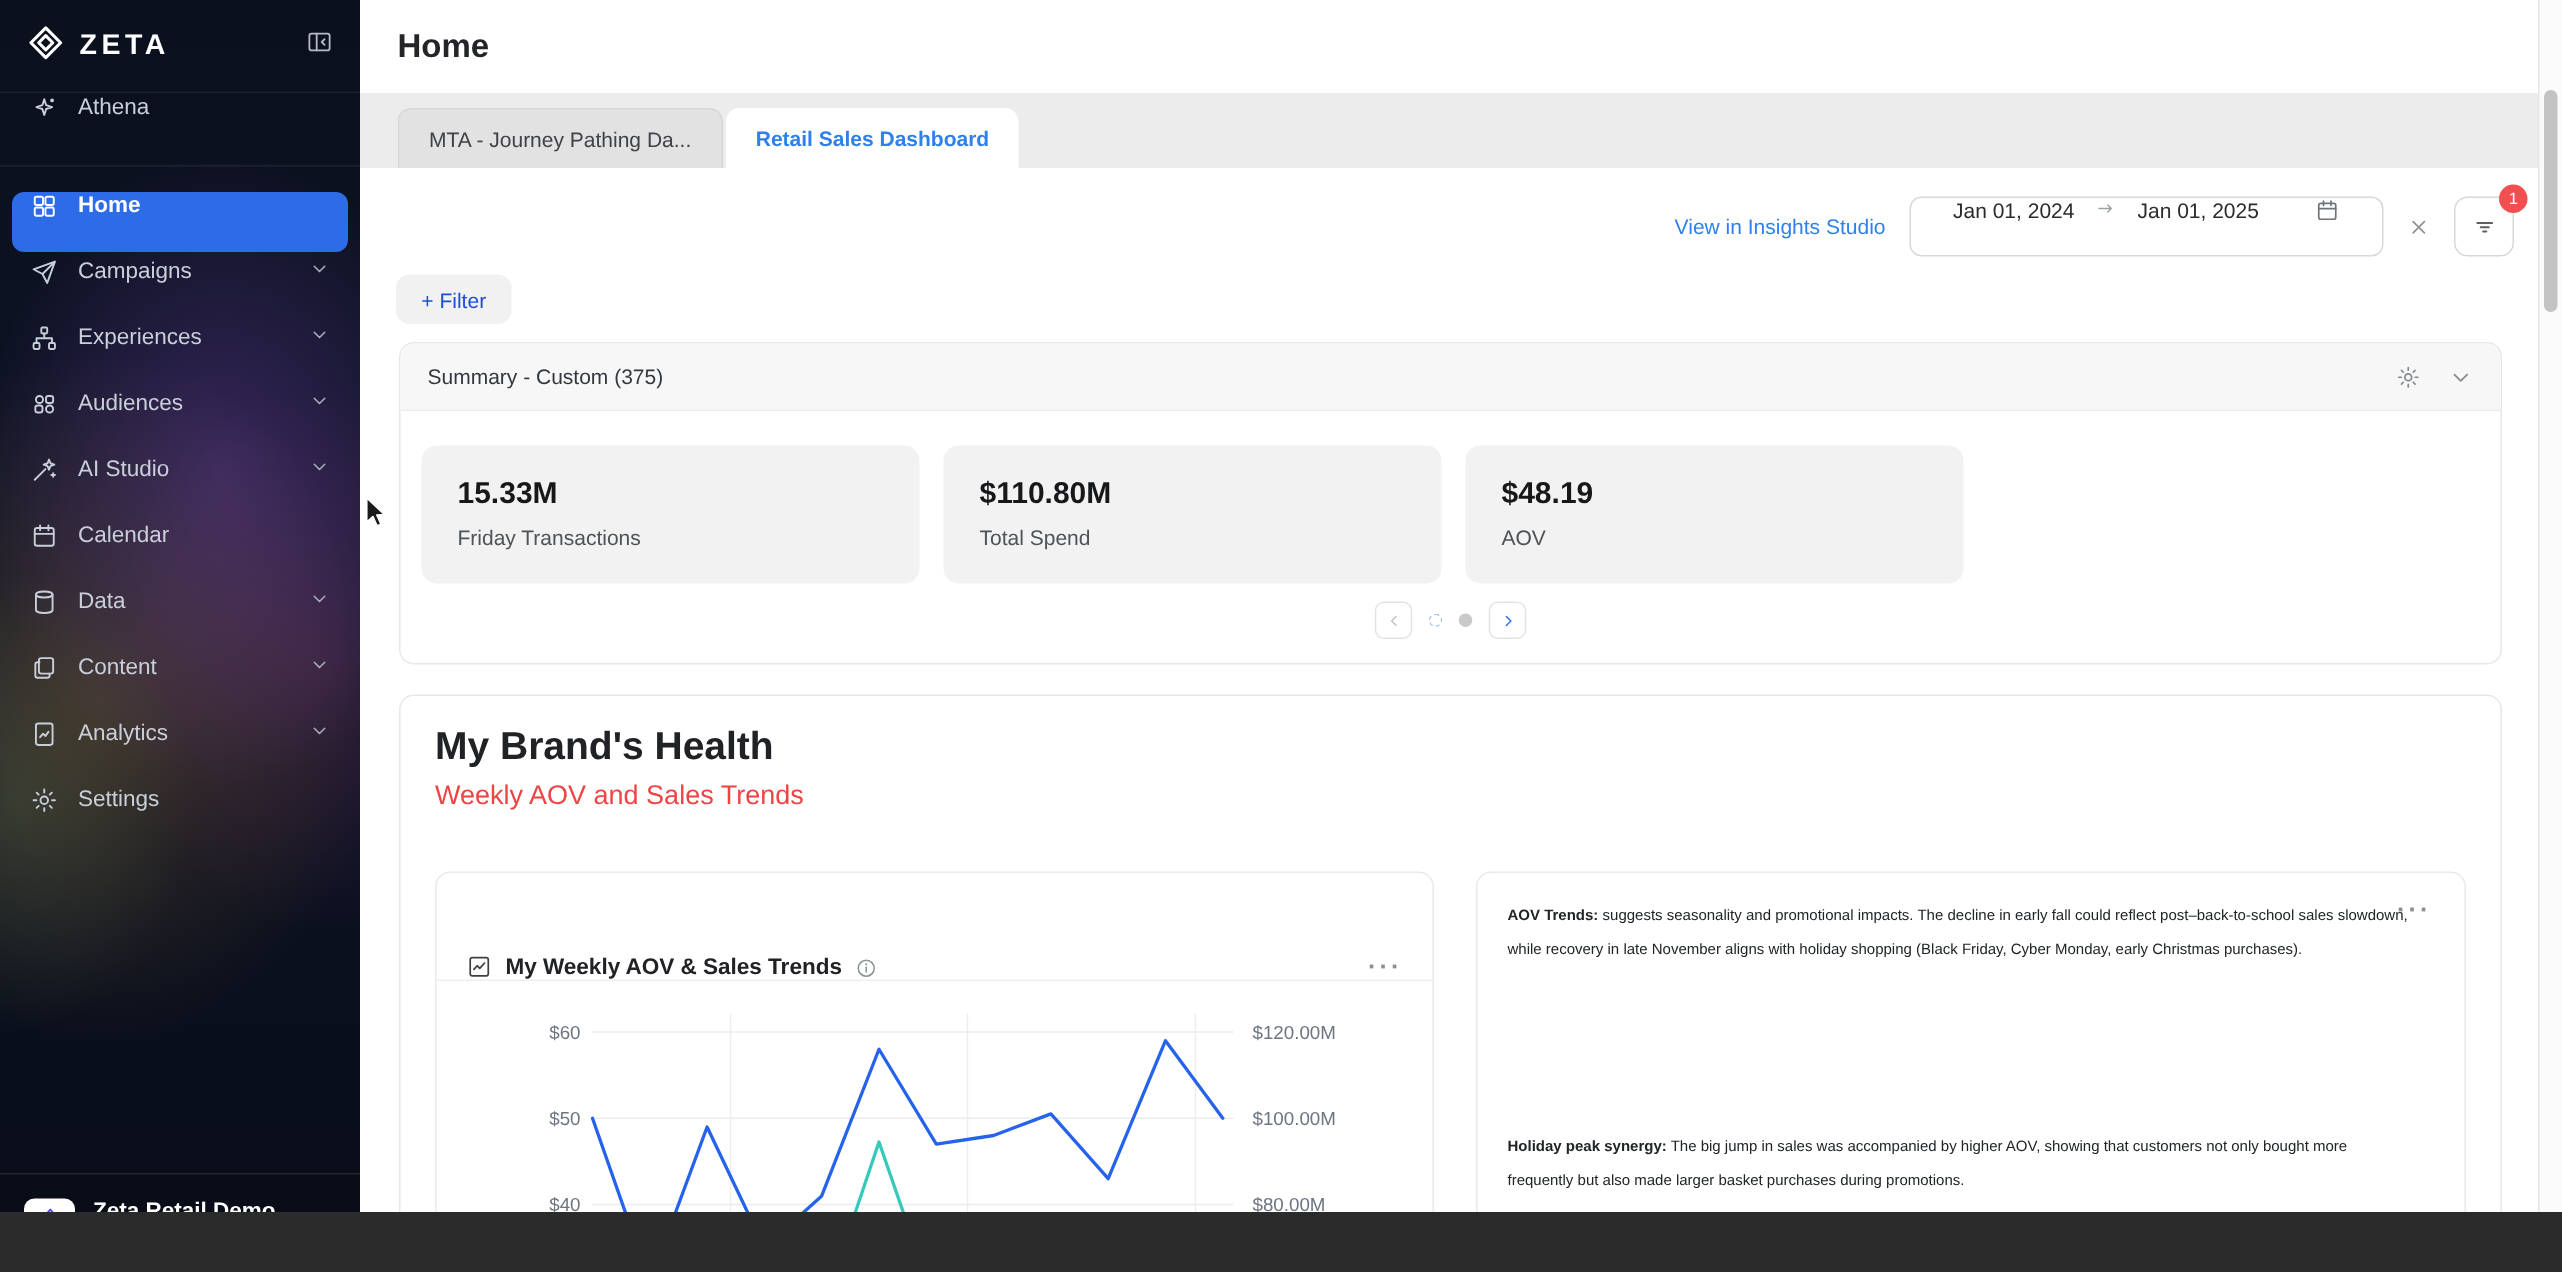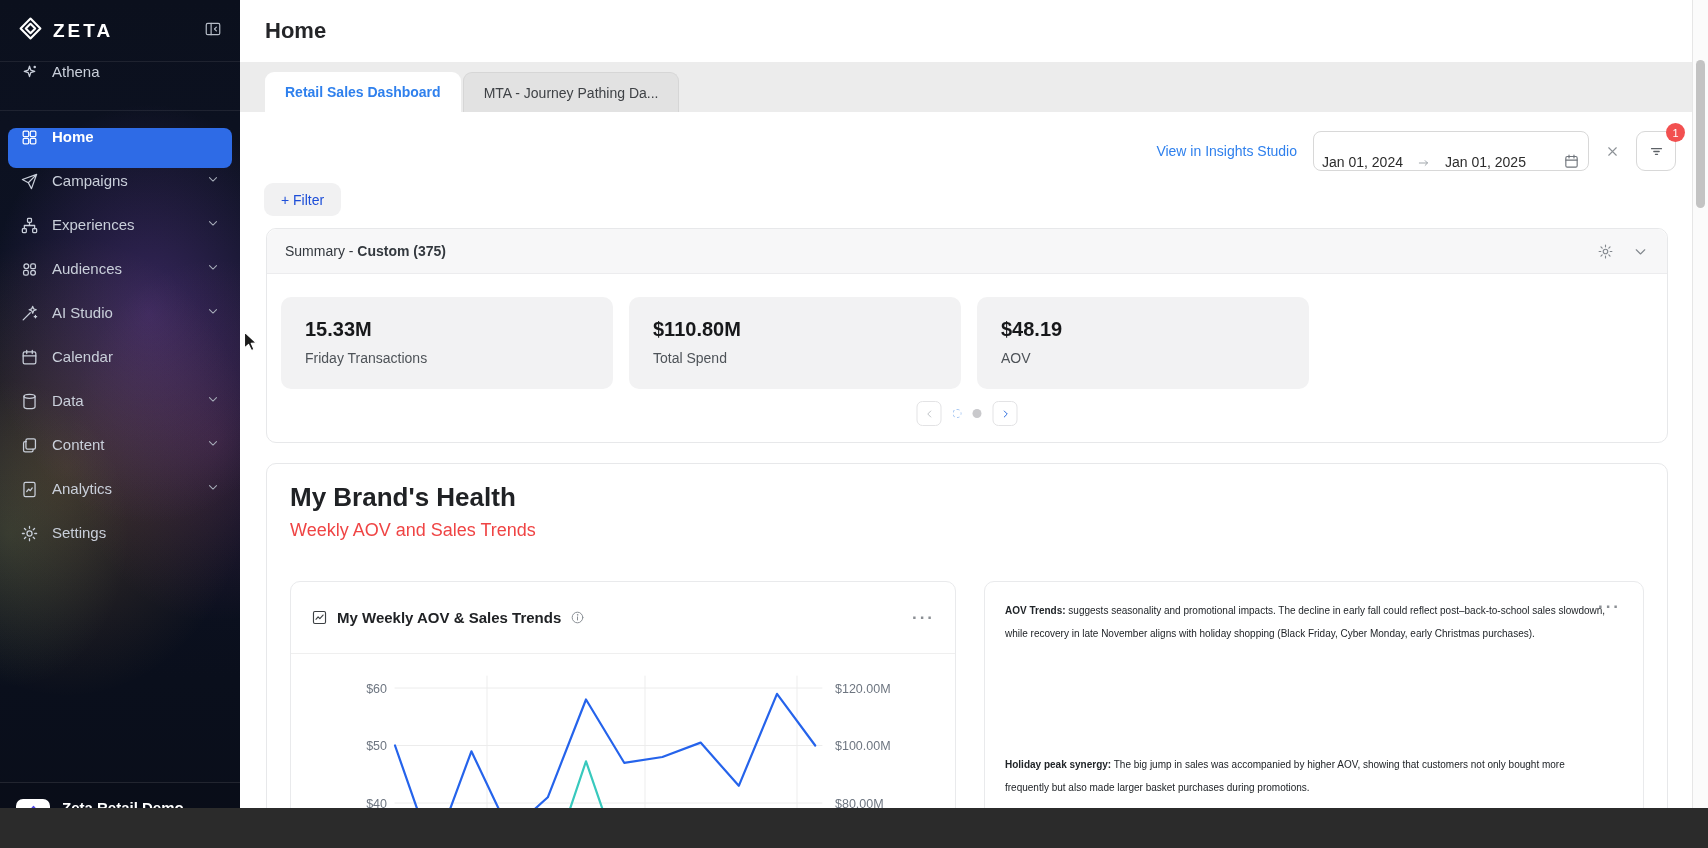--- a/index.html
+++ b/index.html
@@ -45,41 +45,41 @@
   .topbar{height:62px;background:#fff;display:flex;align-items:center;padding-left:25px}
   .topbar h1{font-size:22px;margin:0;color:#242528;font-weight:700}
   .tabstrip{height:50px;background:#ececec;display:flex;align-items:flex-end;padding-left:25px;gap:2px}
   .tab{height:39px;display:flex;align-items:center;padding:0 20px;font-size:14px;border-radius:9px 9px 0 0;
     color:#3f4246;background:#e2e2e2;border:1px solid #d6d6d6;border-bottom:none;cursor:pointer;white-space:nowrap}
   .tab.active{background:#fff;color:#2f80ed;font-weight:700;border:none;height:40px}
   .content{position:absolute;top:112px;left:0;width:1452px;bottom:0;background:#fff}
   
   .controls{position:absolute;top:20px;right:16px;display:flex;align-items:center;gap:16px;height:38px}
   .insights-link{color:#2f80ed;font-size:14px;text-decoration:none;cursor:pointer}
-  .datebox{display:flex;align-items:flex-end;height:38px;border:1px solid #d8d8d8;border-radius:8px;
-    padding:0 8px;gap:14px;font-size:14px;color:#2c2c2c;width:258px;box-sizing:content-box;cursor:pointer}
+  .datebox{display:flex;align-items:flex-start;height:38px;border:1px solid #d8d8d8;border-radius:8px;
+    padding:0 28px;gap:14px;font-size:14px;color:#2c2c2c;width:258px;box-sizing:content-box;cursor:pointer}
   .date-arrow{display:flex;color:#9aa0a6}
   .date-arrow svg{width:14px;height:14px;stroke:currentColor;fill:none;stroke-width:1.6}
   .cal-ic{margin-left:auto;display:flex;color:#6f747b}
   .cal-ic svg{width:17px;height:17px;stroke:currentColor;fill:none;stroke-width:1.6}
   .clear-x{display:flex;color:#8c9196;cursor:pointer}
   .clear-x svg{width:15px;height:15px;stroke:currentColor;fill:none;stroke-width:1.8}
   .filterbtn{position:relative;width:38px;height:38px;border:1px solid #d8d8d8;border-radius:9px;
     display:flex;align-items:center;justify-content:center;color:#5c6166;cursor:pointer}
   .filterbtn svg{width:17px;height:17px;stroke:currentColor;fill:none;stroke-width:1.8}
   .badge{position:absolute;top:-9px;right:-10px;width:19px;height:19px;border-radius:50%;
     background:#f25050;color:#fff;font-size:11px;display:flex;align-items:center;justify-content:center}
   .addfilter{position:absolute;left:24px;top:71px;width:77px;height:33px;background:#f1f1f2;border:none;
     border-radius:9px;color:#1d4ed8;font-size:14px;font-family:inherit;cursor:pointer}
   
   .summary-panel{position:absolute;left:26px;top:116px;width:1402px;height:215px;border:1px solid #e7e8ea;
     border-radius:10px;background:#fff;box-sizing:border-box}
   .sum-head{height:44px;background:#f7f7f8;border-bottom:1px solid #ececee;border-radius:10px 10px 0 0;
     display:flex;align-items:center;padding:0 18px;font-size:14px;color:#33383e}
-  .sum-head b{font-weight:700}
+  .sum-head b{font-weight:400}
   .sum-icons{margin-left:auto;display:flex;gap:18px;color:#83888e}
   .sum-icons span{display:flex;cursor:pointer}
   .sum-icons svg{width:17px;height:17px;stroke:currentColor;fill:none;stroke-width:1.6}
   .cards{position:absolute;left:14px;top:68px;display:flex;gap:16px}
   .kpi{width:332px;height:92px;background:#f2f2f3;border-radius:10px;padding:21px 24px;box-sizing:border-box}
   .kpi-value{font-size:20px;font-weight:700;color:#17181a}
   .kpi-label{font-size:14px;color:#4e5358;margin-top:9px}
   .pager{position:absolute;left:50%;top:172px;transform:translateX(-50%);display:flex;align-items:center;gap:11px}
   .pgbtn{width:23px;height:23px;border:1px solid #e3e3e5;border-radius:6px;display:flex;align-items:center;
     justify-content:center;color:#bfc3c7;cursor:pointer;background:#fff}
@@ -88,21 +88,21 @@
   .dot{width:9px;height:9px;border-radius:50%;box-sizing:border-box;cursor:pointer}
   .dot.hollow{border:1.5px dashed #a5c6f2}
   .dot.filled{background:#c9c9cc}
   
   .brand-card{position:absolute;left:26px;top:351px;width:1402px;height:560px;border:1px solid #e7e8ea;
     border-radius:10px;background:#fff;box-sizing:border-box}
   .brand-card h2{position:absolute;left:23px;top:18px;margin:0;font-size:26px;font-weight:700;color:#202225}
   .brand-sub{position:absolute;left:23px;top:56px;font-size:18px;color:#ef4444}
   .chart-card{position:absolute;left:23px;top:117px;width:666px;height:420px;border:1px solid #e9eaec;
     border-radius:10px;box-sizing:border-box;background:#fff}
-  .cc-head{display:flex;align-items:center;gap:9px;height:71px;padding:0 20px;border-bottom:1px solid #efefef}
+  .cc-head{display:flex;align-items:flex-end;gap:9px;height:71px;padding:0 20px;border-bottom:1px solid #efefef}
   .cc-ic{display:flex;color:#3c4043}
   .cc-ic svg{width:17px;height:17px;stroke:currentColor;fill:none;stroke-width:1.6}
   .cc-title{font-size:15px;font-weight:700;color:#202225}
   .cc-info{display:flex;color:#8a8f95;cursor:pointer}
   .cc-info svg{width:15px;height:15px;stroke:currentColor;fill:none;stroke-width:1.6}
   .more{margin-left:auto;color:#8b8f94;font-size:17px;font-weight:700;letter-spacing:2px;cursor:pointer;line-height:1}
   #chart{position:absolute;left:0;top:72px}
   .tick{font-size:12.5px;fill:#6e7681;font-family:"Liberation Sans",sans-serif}
   .sliver{position:absolute;left:14px;top:260px;width:27px;height:24px;background:#f2f2f3;border-radius:8px}
   .insight-card{position:absolute;left:717px;top:117px;width:660px;height:420px;border:1px solid #e9eaec;
@@ -296,22 +296,22 @@
       </span>
     </div>
   </aside>
 
   <div class="main">
     <header class="topbar">
       <h1>Home</h1>
     </header>
 
     <div class="tabstrip" id="tabstrip">
+        <div class="tab">MTA - Journey Pathing Da...</div>
         <div class="tab active">Retail Sales Dashboard</div>
-        <div class="tab">MTA - Journey Pathing Da...</div>
       </div>
 
     <div class="content">
 
       <div class="controls">
         <a class="insights-link">View in Insights Studio</a>
         <div class="datebox">
           <span>Jan 01, 2024</span>
           <span class="date-arrow">
             <svg viewBox="0 0 24 24">

